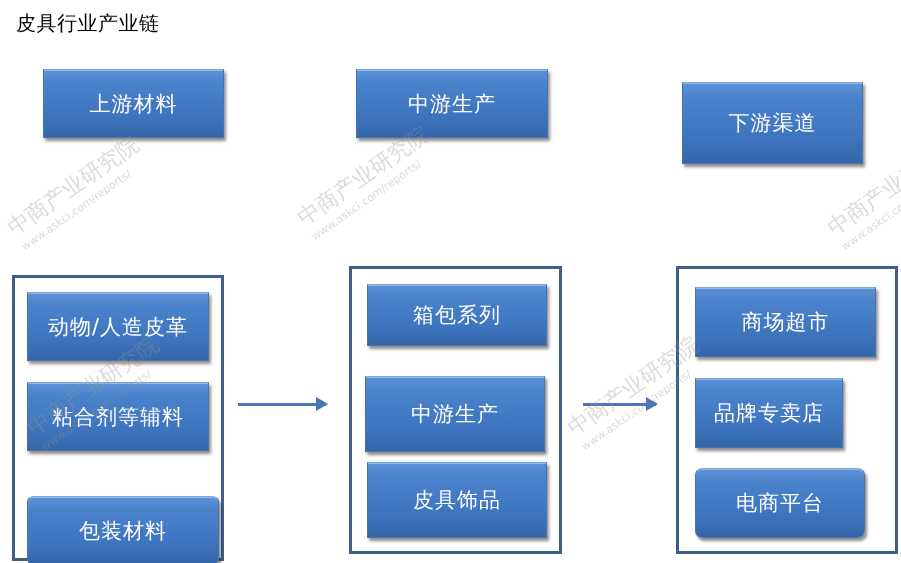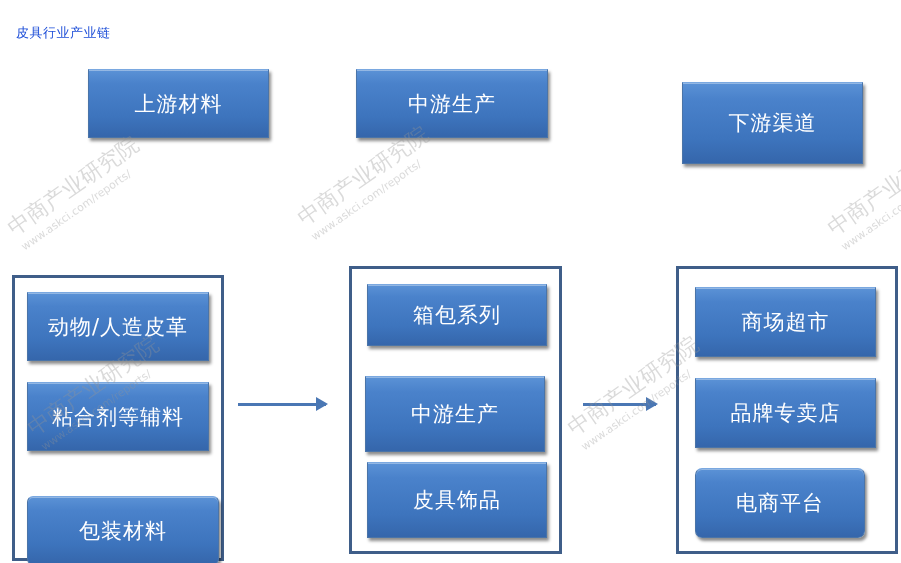--- a/index.html
+++ b/index.html
@@ -1,57 +1,57 @@
 <!DOCTYPE html>
 <html><head>
 <meta charset="utf-8">
 <style>
   html, body { margin:0; padding:0; }
   body { width:901px; height:563px; background:#ffffff; position:relative; overflow:hidden;
          font-family:"DejaVu Sans", sans-serif; }
-  .title { position:absolute; left:16px; top:24px; font-size:13px; color:#1d4ed8; letter-spacing:0.5px; }
+  .title { position:absolute; left:16px; top:10px; font-size:20px; color:#000000; letter-spacing:0.5px; }
   .bluebox { position:absolute; box-sizing:border-box;
     background:linear-gradient(to bottom, #5b92d6 0%, #4a82cb 20%, #3d74bd 70%, #3566ab 100%);
     border:1px solid #4a74a8; border-top-color:#7aa8e0;
     box-shadow: 2px 3px 3px rgba(0,0,0,0.45), inset 0 1px 0 rgba(255,255,255,0.35);
     color:#ffffff; display:flex; align-items:center; justify-content:center;
     font-size:21px; letter-spacing:1px; }
   .container { position:absolute; box-sizing:border-box; border:3px solid #3f5e89; background:transparent; }
   .arrow { position:absolute; height:3px; background:#4a77b4; }
   .arrow::after { content:""; position:absolute; right:-2px; top:-6px; width:0; height:0;
     border-left:12px solid #4a77b4; border-top:7px solid transparent; border-bottom:7px solid transparent; }
   .wm { position:absolute; color:rgba(150,150,150,0.35); font-size:22px; transform:rotate(-35deg);
         white-space:nowrap; pointer-events:none; }
   .wm small { display:block; font-size:11px; }
 </style>
 </head>
 <body>
 
 <div class="title">皮具行业产业链</div>
 
-<div class="bluebox" style="left:43px;top:69px;width:181px;height:69px;margin-left:45px;">上游材料</div>
+<div class="bluebox" style="left:43px;top:69px;width:181px;height:69px;">上游材料</div>
 <div class="bluebox" style="left:356px;top:69px;width:192px;height:69px;">中游生产</div>
 <div class="bluebox" style="left:682px;top:82px;width:181px;height:82px;">下游渠道</div>
 
 <div class="container" style="left:12px;top:275px;width:212px;height:286px;"></div>
 <div class="bluebox" style="left:27px;top:292px;width:182px;height:69px;">动物/人造皮革</div>
 <div class="bluebox" style="left:27px;top:382px;width:182px;height:69px;">粘合剂等辅料</div>
 <div class="bluebox" style="left:27px;top:496px;width:192px;height:69px;border-radius:6px;">包装材料</div>
 
 <div class="arrow" style="left:238px;top:403px;width:88px;"></div>
 
 <div class="container" style="left:349px;top:266px;width:213px;height:288px;"></div>
 <div class="bluebox" style="left:367px;top:284px;width:180px;height:62px;">箱包系列</div>
 <div class="bluebox" style="left:365px;top:376px;width:180px;height:76px;">中游生产</div>
 <div class="bluebox" style="left:367px;top:462px;width:180px;height:76px;">皮具饰品</div>
 
 <div class="arrow" style="left:583px;top:403px;width:73px;"></div>
 
 <div class="container" style="left:676px;top:266px;width:222px;height:288px;"></div>
 <div class="bluebox" style="left:695px;top:287px;width:181px;height:70px;">商场超市</div>
-<div class="bluebox" style="left:695px;top:378px;width:181px;height:70px;">品牌专卖店</div>
+<div class="bluebox" style="left:695px;top:378px;width:148px;height:70px;">品牌专卖店</div>
 <div class="bluebox" style="left:695px;top:468px;width:170px;height:70px;border-radius:7px;">电商平台</div>
 
 <div class="wm" style="left:0px;top:170px;"><span>中商产业研究院</span><small>www.askci.com/reports/</small></div>
 <div class="wm" style="left:290px;top:160px;"><span>中商产业研究院</span><small>www.askci.com/reports/</small></div>
 <div class="wm" style="left:820px;top:170px;"><span>中商产业研究院</span><small>www.askci.com/reports/</small></div>
 <div class="wm" style="left:20px;top:370px;"><span>中商产业研究院</span><small>www.askci.com/reports/</small></div>
 <div class="wm" style="left:560px;top:370px;"><span>中商产业研究院</span><small>www.askci.com/reports/</small></div>
 
 </body></html>

